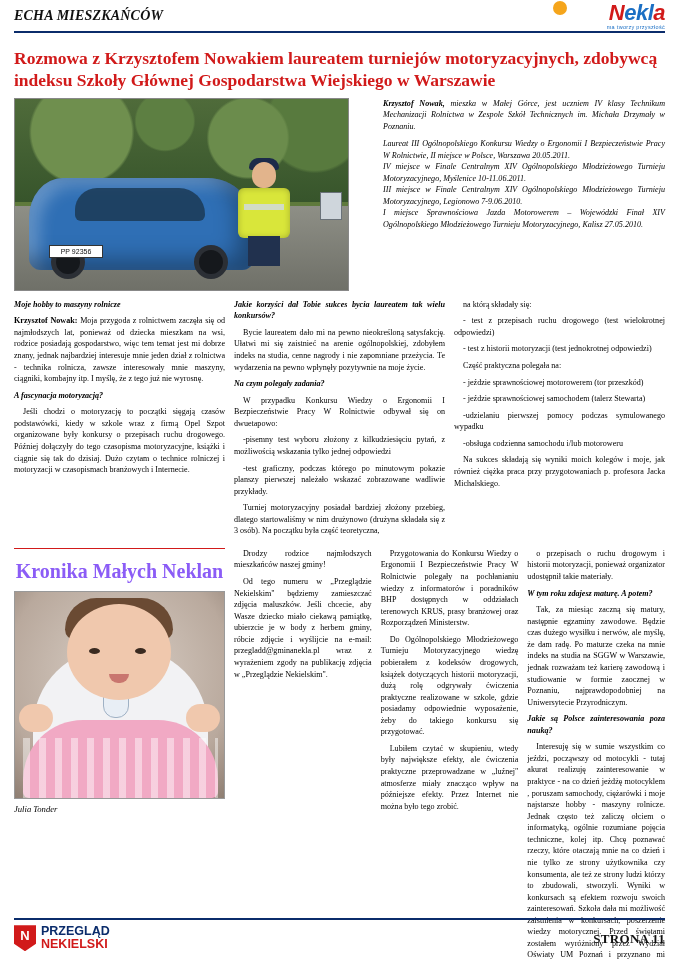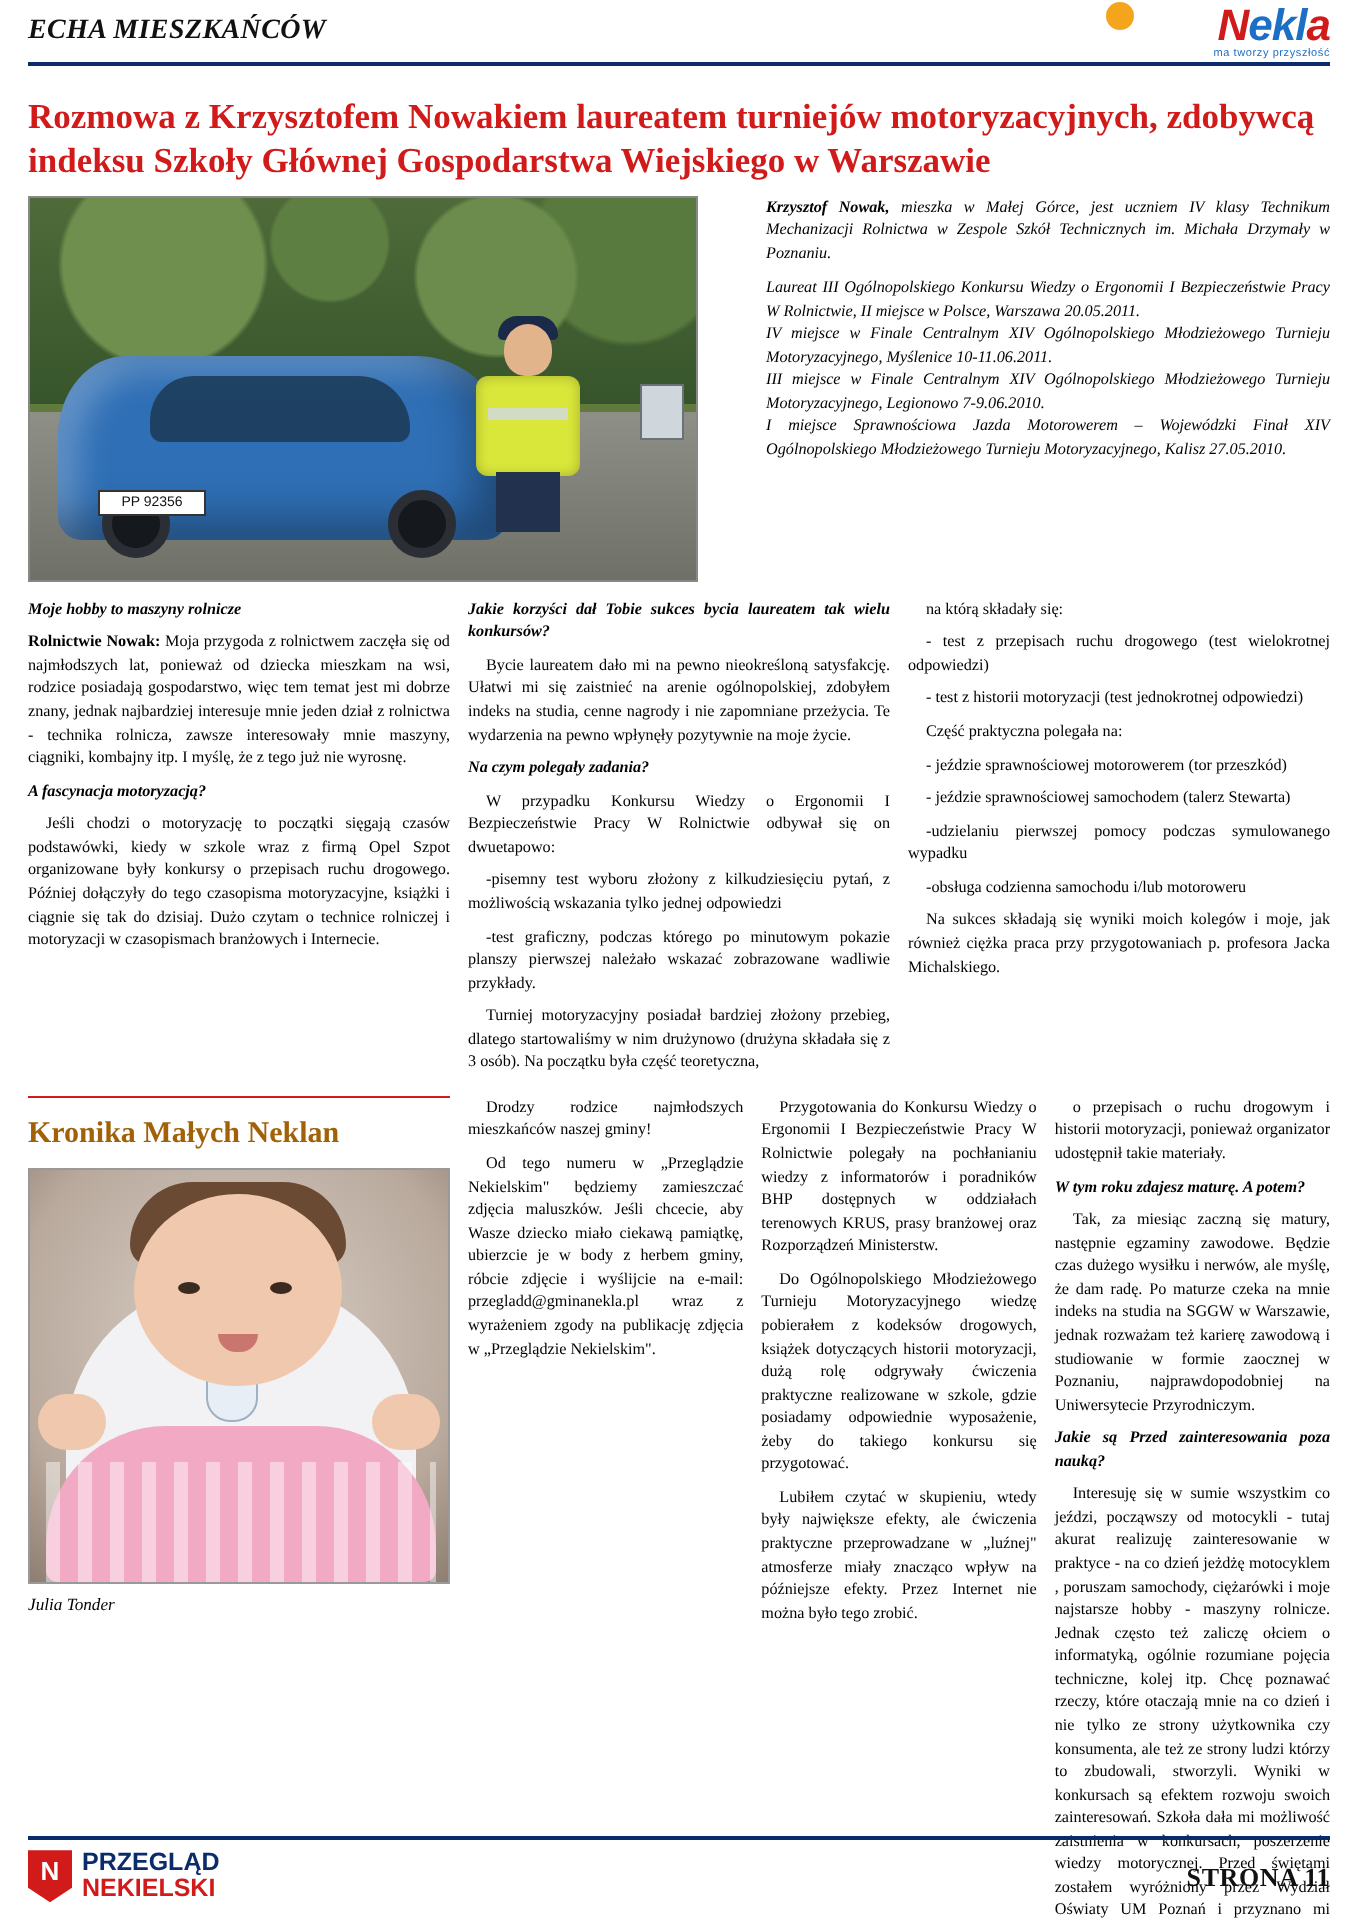--- a/index.html
+++ b/index.html
@@ -158,25 +158,25 @@
     text-align: justify;
     font-family: "Liberation Serif", serif;
   }
   .col p { margin: 0 0 5px 0; }
   .q { font-weight: bold; font-style: italic; }
   .a-name { font-weight: bold; }
   .indent { text-indent: 9px; }
 
   
   .kronika-title {
-    color: #a16207;
+    color: #8b5cf6;
     font-family: "Liberation Serif", serif;
     font-weight: bold;
-    font-size: 15px;
-    text-align: left;
+    font-size: 20px;
+    text-align: center;
     margin: 8px 0 6px 0;
   }
   .kronika-rule { height: 1px; background: #d11a1a; margin: 0 0 6px 0; }
 
   .baby-photo {
     width: 211px;
     height: 208px;
     border: 1px solid #999;
     position: relative;
     overflow: hidden;
@@ -281,21 +281,21 @@
       <p class="italics" style="white-space:pre-line">Laureat III Ogólnopolskiego Konkursu Wiedzy o Ergonomii I Bezpieczeństwie Pracy W Rolnictwie, II miejsce w Polsce, Warszawa 20.05.2011.
 IV miejsce w Finale Centralnym XIV Ogólnopolskiego Młodzieżowego Turnieju Motoryzacyjnego, Myślenice 10-11.06.2011.
 III miejsce w Finale Centralnym  XIV Ogólnopolskiego Młodzieżowego Turnieju Motoryzacyjnego, Legionowo 7-9.06.2010.
 I miejsce Sprawnościowa Jazda Motorowerem – Wojewódzki Finał XIV Ogólnopolskiego Młodzieżowego Turnieju Motoryzacyjnego, Kalisz 27.05.2010.</p>
     </div>
   </div>
 
   <div class="interview">
     <div class="col" id="c1">
         <p class="q">Moje hobby to maszyny rolnicze</p>
-        <p><span class="a-name">Rolnictwie Nowak:</span> Moja przygoda z rolnictwem zaczęła się od najmłodszych lat, ponieważ od dziecka mieszkam na wsi, rodzice posiadają gospodarstwo, więc tem temat jest mi dobrze znany, jednak najbardziej interesuje mnie jeden dział z rolnictwa - technika rolnicza, zawsze interesowały mnie maszyny, ciągniki, kombajny itp. I myślę, że z tego już nie wyrosnę.</p>
+        <p><span class="a-name">Krzysztof Nowak:</span> Moja przygoda z rolnictwem zaczęła się od najmłodszych lat, ponieważ od dziecka mieszkam na wsi, rodzice posiadają gospodarstwo, więc tem temat jest mi dobrze znany, jednak najbardziej interesuje mnie jeden dział z rolnictwa - technika rolnicza, zawsze interesowały mnie maszyny, ciągniki, kombajny itp. I myślę, że z tego już nie wyrosnę.</p>
         <p class="q">A fascynacja motoryzacją?</p>
         <p class="indent">Jeśli chodzi o motoryzację to początki sięgają czasów podstawówki, kiedy w szkole wraz z firmą Opel Szpot organizowane były konkursy o przepisach ruchu drogowego. Później dołączyły do tego czasopisma motoryzacyjne, książki i ciągnie się tak do dzisiaj. Dużo czytam o technice rolniczej i motoryzacji w czasopismach branżowych i Internecie.</p>
       </div>
     <div class="col" id="c2">
         <p class="q">Jakie korzyści dał Tobie sukces bycia laureatem tak wielu konkursów?</p>
         <p class="indent">Bycie laureatem dało mi na pewno nieokreśloną satysfakcję. Ułatwi mi się zaistnieć na arenie ogólnopolskiej, zdobyłem indeks na studia, cenne nagrody i nie zapomniane przeżycia. Te wydarzenia na pewno wpłynęły pozytywnie na moje życie.</p>
         <p class="q">Na czym polegały zadania?</p>
         <p class="indent">W przypadku Konkursu Wiedzy o Ergonomii I Bezpieczeństwie Pracy W Rolnictwie odbywał się on dwuetapowo:</p>
         <p class="indent">-pisemny test wyboru złożony z kilkudziesięciu pytań, z możliwością wskazania tylko jednej odpowiedzi</p>
         <p class="indent">-test graficzny, podczas którego po minutowym pokazie planszy pierwszej należało wskazać zobrazowane wadliwie przykłady.</p>
@@ -340,21 +340,21 @@
       </div>
     <div class="col" id="c3b">
         <p class="indent">Przygotowania do Konkursu Wiedzy o Ergonomii I Bezpieczeństwie Pracy W Rolnictwie polegały na pochłanianiu wiedzy z informatorów i poradników BHP dostępnych w oddziałach terenowych KRUS, prasy branżowej oraz Rozporządzeń Ministerstw.</p>
         <p class="indent">Do Ogólnopolskiego Młodzieżowego Turnieju Motoryzacyjnego wiedzę pobierałem z kodeksów drogowych, książek dotyczących historii motoryzacji, dużą rolę odgrywały ćwiczenia praktyczne realizowane w szkole, gdzie posiadamy odpowiednie wyposażenie, żeby do takiego konkursu się przygotować.</p>
         <p class="indent">Lubiłem czytać w skupieniu, wtedy były największe efekty, ale ćwiczenia praktyczne przeprowadzane w „luźnej" atmosferze miały znacząco wpływ na późniejsze efekty. Przez Internet nie można było tego zrobić.</p>
       </div>
     <div class="col" id="c4">
       <p class="indent">o przepisach o ruchu drogowym i historii motoryzacji, ponieważ organizator udostępnił takie materiały.</p>
         <p class="q">W tym roku zdajesz maturę. A potem?</p>
         <p class="indent">Tak, za miesiąc zaczną się matury, następnie egzaminy zawodowe. Będzie czas dużego wysiłku i nerwów, ale myślę, że dam radę. Po maturze czeka na mnie indeks na studia na SGGW w Warszawie, jednak rozważam też karierę zawodową i studiowanie w formie zaocznej w Poznaniu, najprawdopodobniej na Uniwersytecie Przyrodniczym.</p>
-        <p class="q">Jakie są Przed zainteresowania poza nauką?</p>
+        <p class="q">Jakie są Polsce zainteresowania poza nauką?</p>
         <p class="indent">Interesuję się w sumie wszystkim co jeździ, począwszy od motocykli - tutaj akurat realizuję zainteresowanie w praktyce - na co dzień jeżdżę motocyklem , poruszam samochody, ciężarówki i moje najstarsze hobby - maszyny rolnicze. Jednak często też zaliczę ołciem o informatyką, ogólnie rozumiane pojęcia techniczne, kolej itp. Chcę poznawać rzeczy, które otaczają mnie na co dzień i nie tylko ze strony użytkownika czy konsumenta, ale też ze strony ludzi którzy to zbudowali, stworzyli. Wyniki w konkursach są efektem rozwoju swoich zainteresowań. Szkoła dała mi możliwość zaistnienia w konkursach, poszerzenie wiedzy motorycznej. Przed świętami zostałem wyróżniony przez Wydział Oświaty UM Poznań i przyznano mi nagrodę III stopnia za osiągnięcia w nauce.</p>
     </div>
   </div>
 
   <div class="footer">
     <div class="footer-rule"></div>
     <div class="footer-logo">
       <div class="fl-badge">N</div>
       <div class="fl-text">
         <div class="fl-1">PRZEGLĄD</div>

